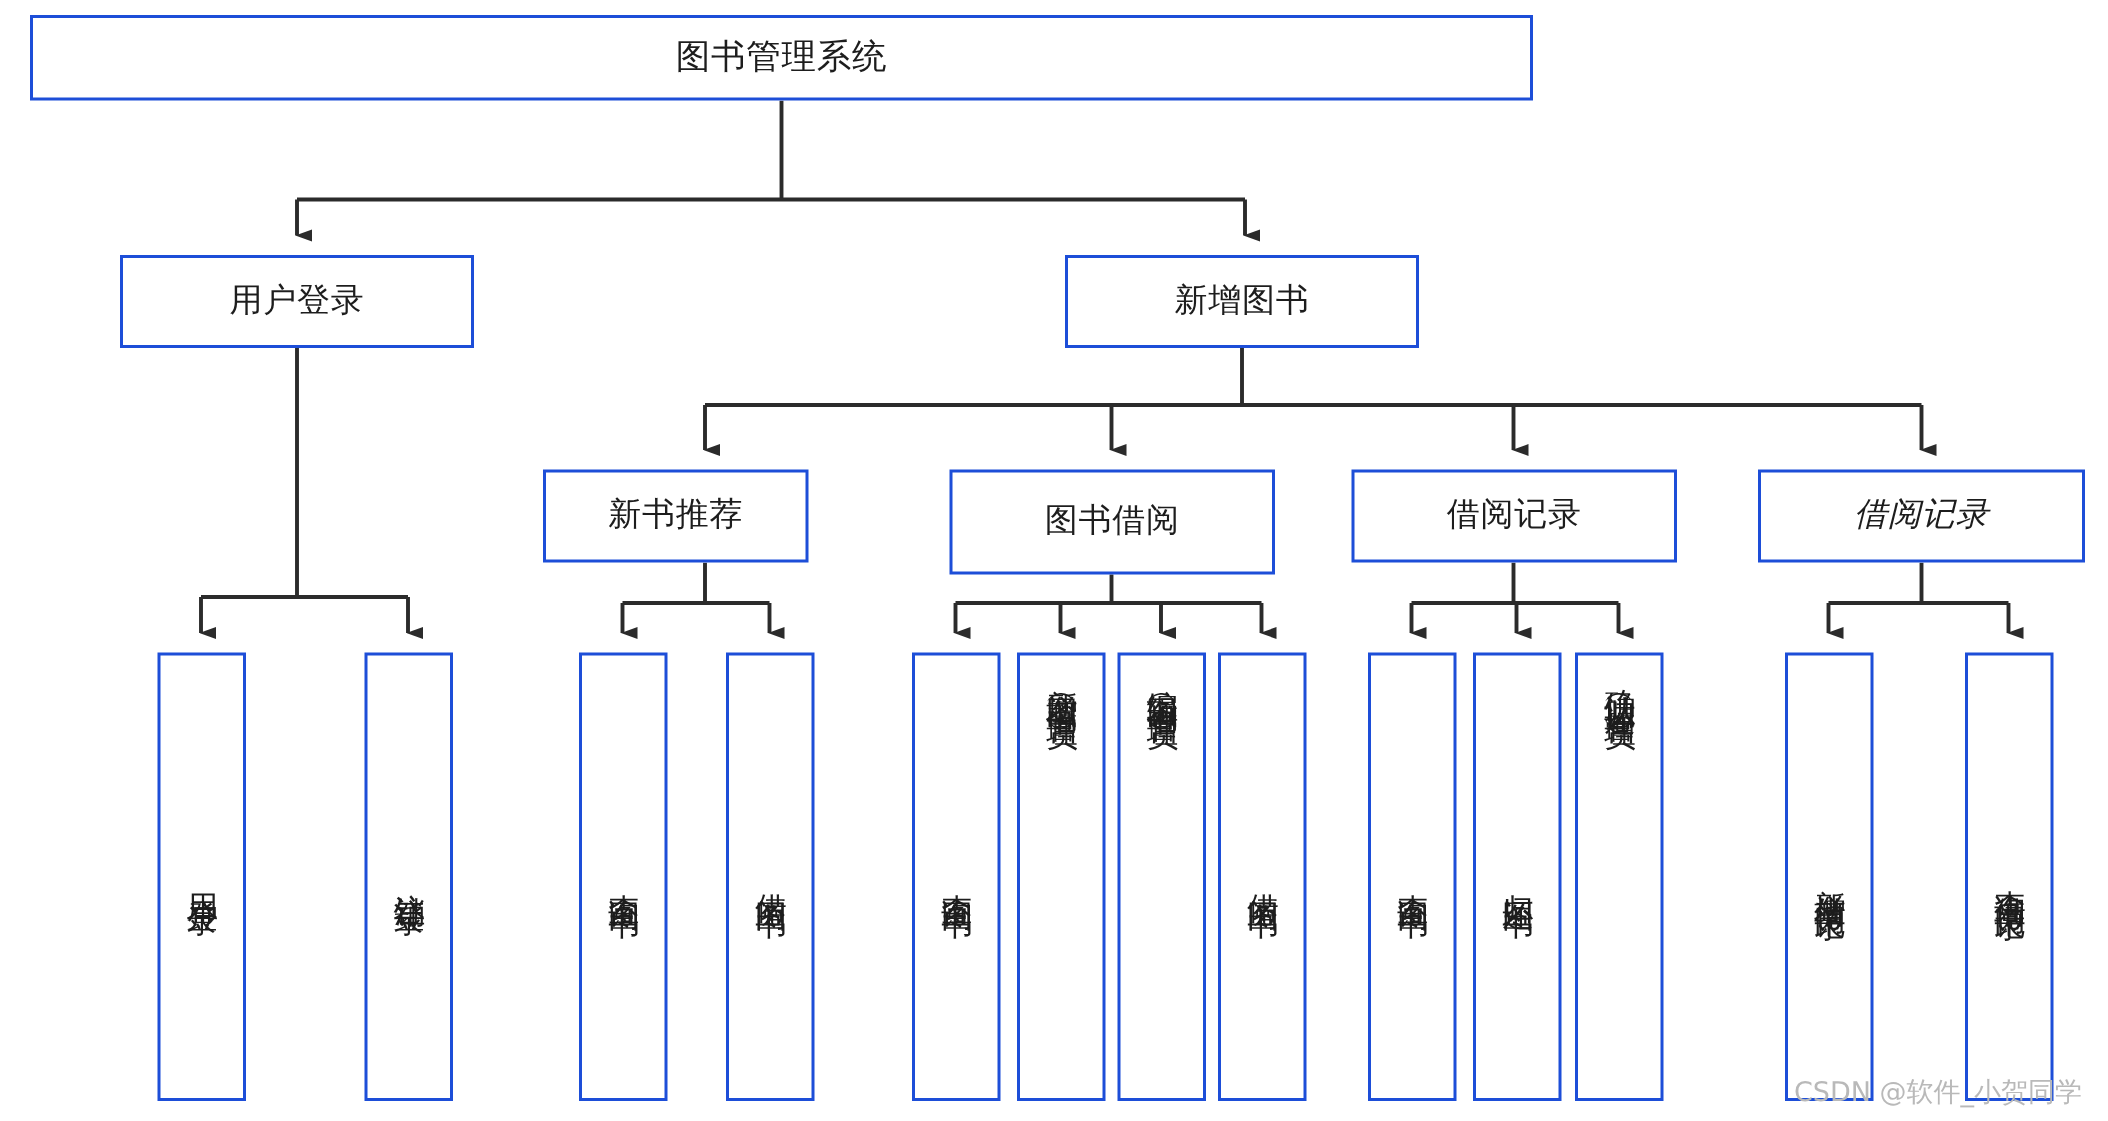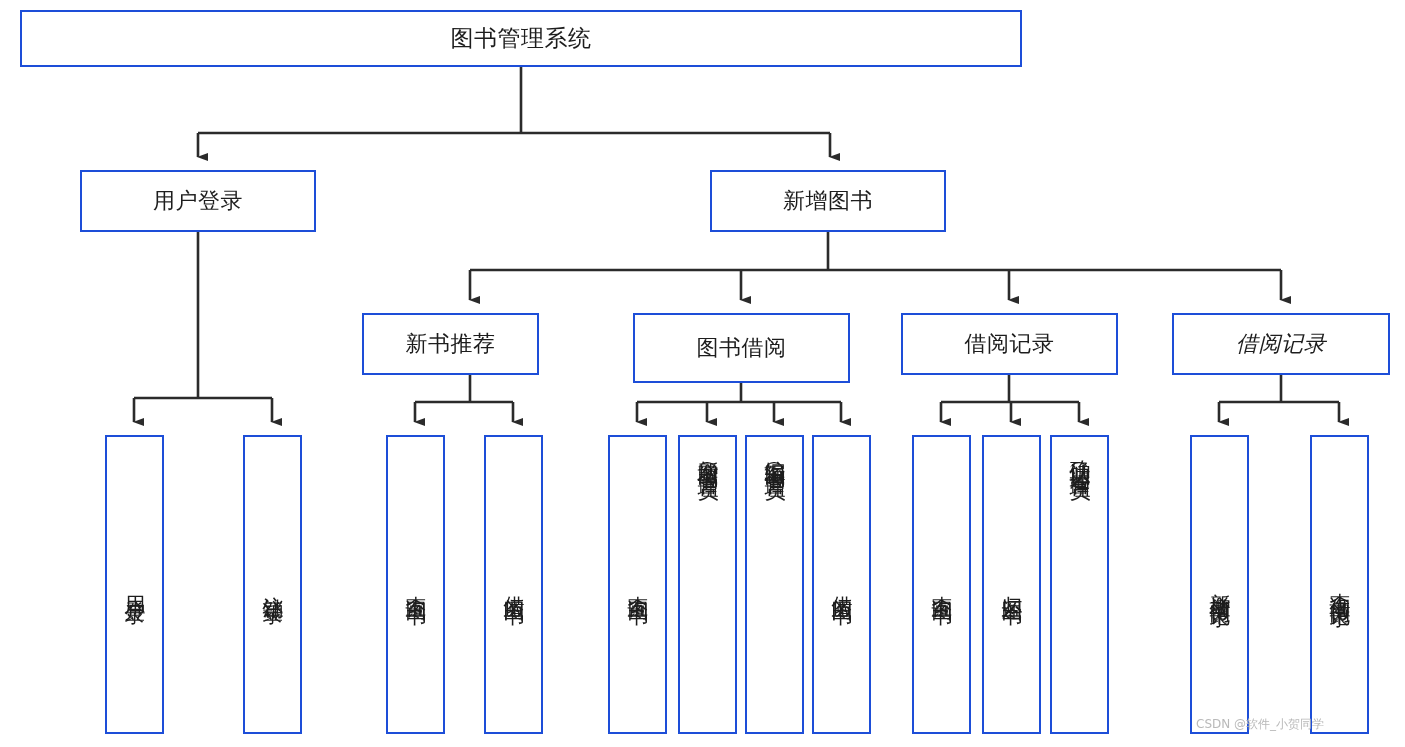--- a/index.html
+++ b/index.html
@@ -60,21 +60,21 @@
     line-height: 1;
     margin: 0 auto;
   }
   .node.vertical.short {
     align-items: center;
     padding-top: 0;
   }
   .watermark {
     position: absolute;
     color: #b9b9b9;
-    font-size: 12px;
+    font-size: 18px;
     white-space: nowrap;
     user-select: none;
   }
 </style>
 </head>
 <body>
 
 <div id="diagram-root">
 
   <svg id="connector-layer" viewBox="0 0 1405 747" xmlns="http://www.w3.org/2000/svg" aria-hidden="true">

